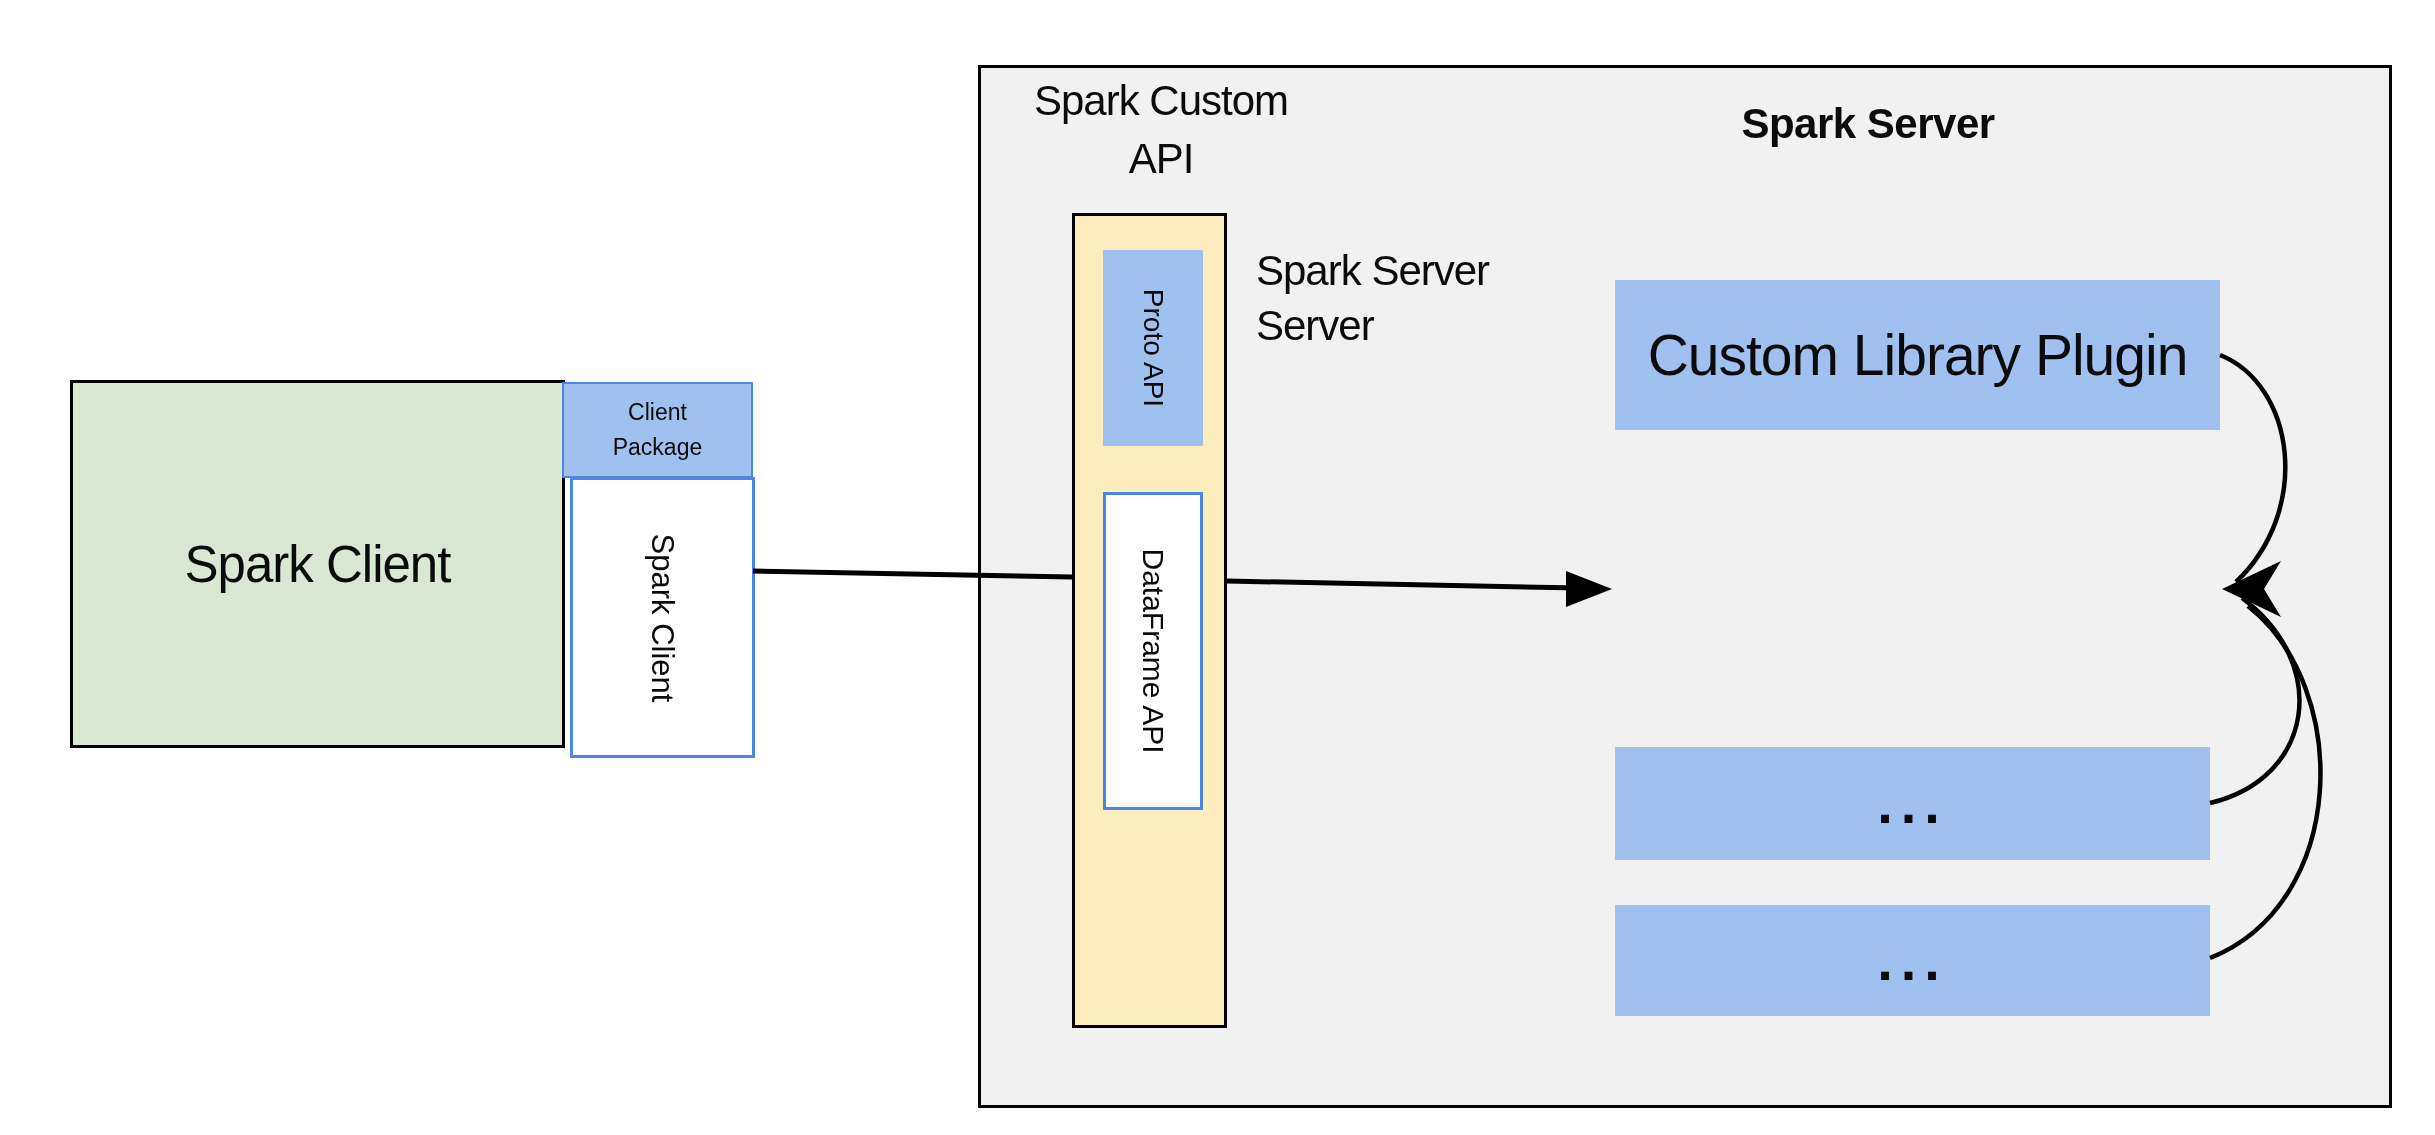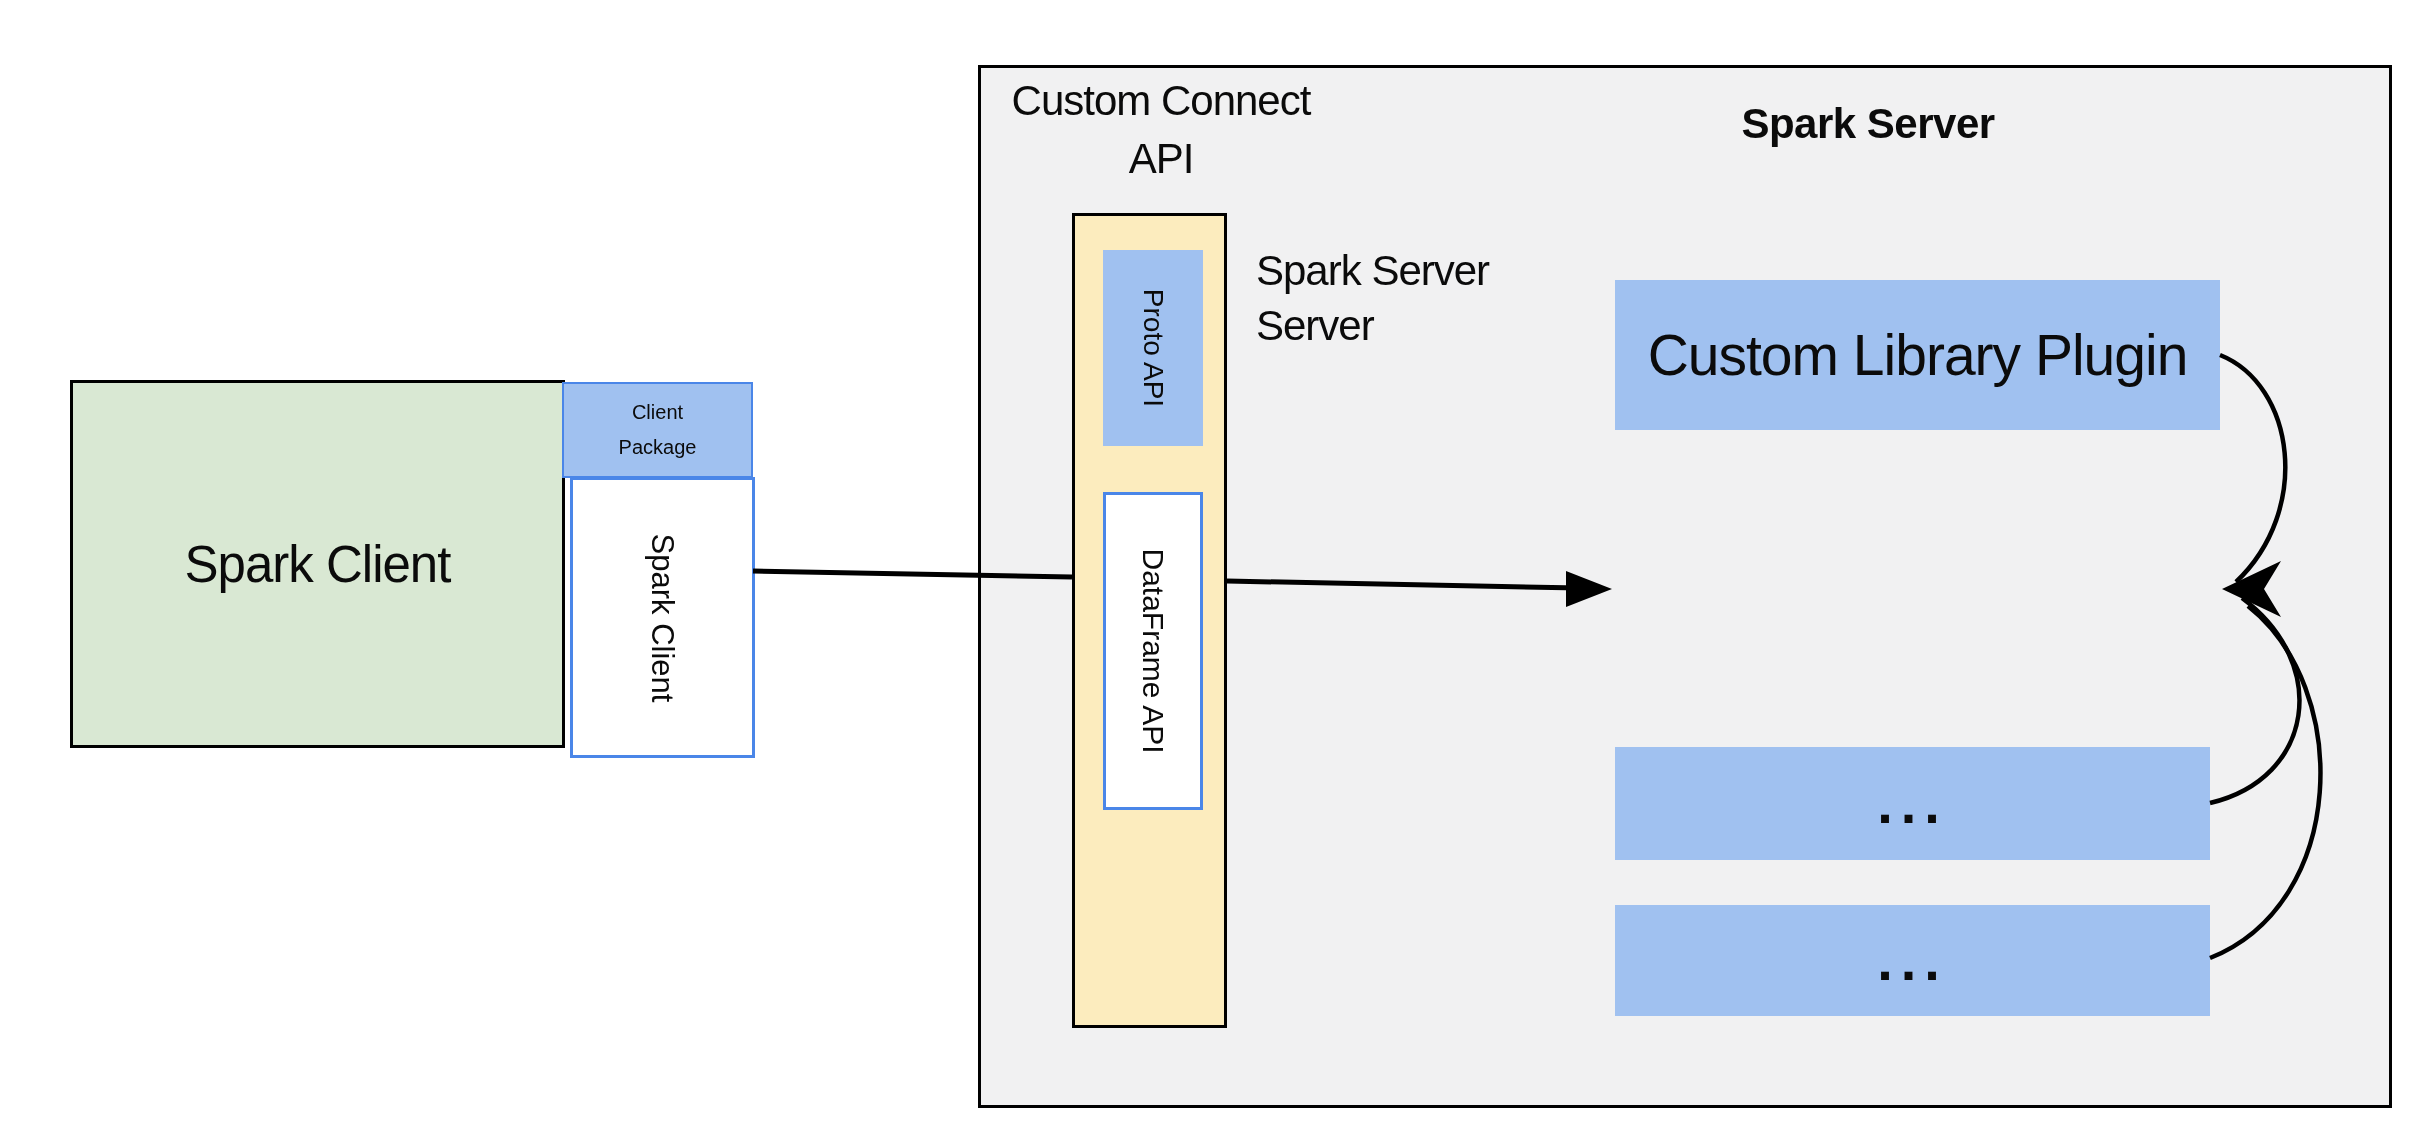--- a/index.html
+++ b/index.html
@@ -27,21 +27,21 @@
   .library-label{left:1256px; top:243px; font-size:42px; line-height:55px; letter-spacing:-1px;}
 
   .green-box{
     left:70px; top:380px; width:495px; height:368px;
     background:var(--green-fill); border:3px solid var(--green-border);
     font-size:51px; line-height:63px; letter-spacing:-1px;
   }
   .package-box{
     left:562px; top:382px; width:191px; height:96px;
     background:var(--blue-fill); border:2px solid var(--blue-border);
-    font-size:20px; line-height:35px;
+    font-size:23px; line-height:35px;
   }
   .client-box{
     left:570px; top:477px; width:185px; height:281px;
     background:#ffffff; border:3px solid var(--blue-border);
   }
   .yellow-col{
     left:1072px; top:213px; width:155px; height:815px;
     background:var(--yellow-fill); border:3px solid var(--panel-border);
   }
   .proto-box{
@@ -75,21 +75,21 @@
   .fill{fill:var(--arrow); stroke:none;}
 </style>
 </head>
 <body>
 
 <div class="stage">
 
   <div class="abs panel"></div>
 
   <div class="abs connect-title">
-    <span>Custom Connect</span><br>
+    <span>Spark Custom</span><br>
     <span>API</span>
   </div>
   <div class="abs server-title">Spark Server</div>
 
   <div class="abs center col green-box">
     <span>Spark Client</span>
   </div>
   <div class="abs center col package-box">
     <span>Client</span>
     <span>Package</span>

